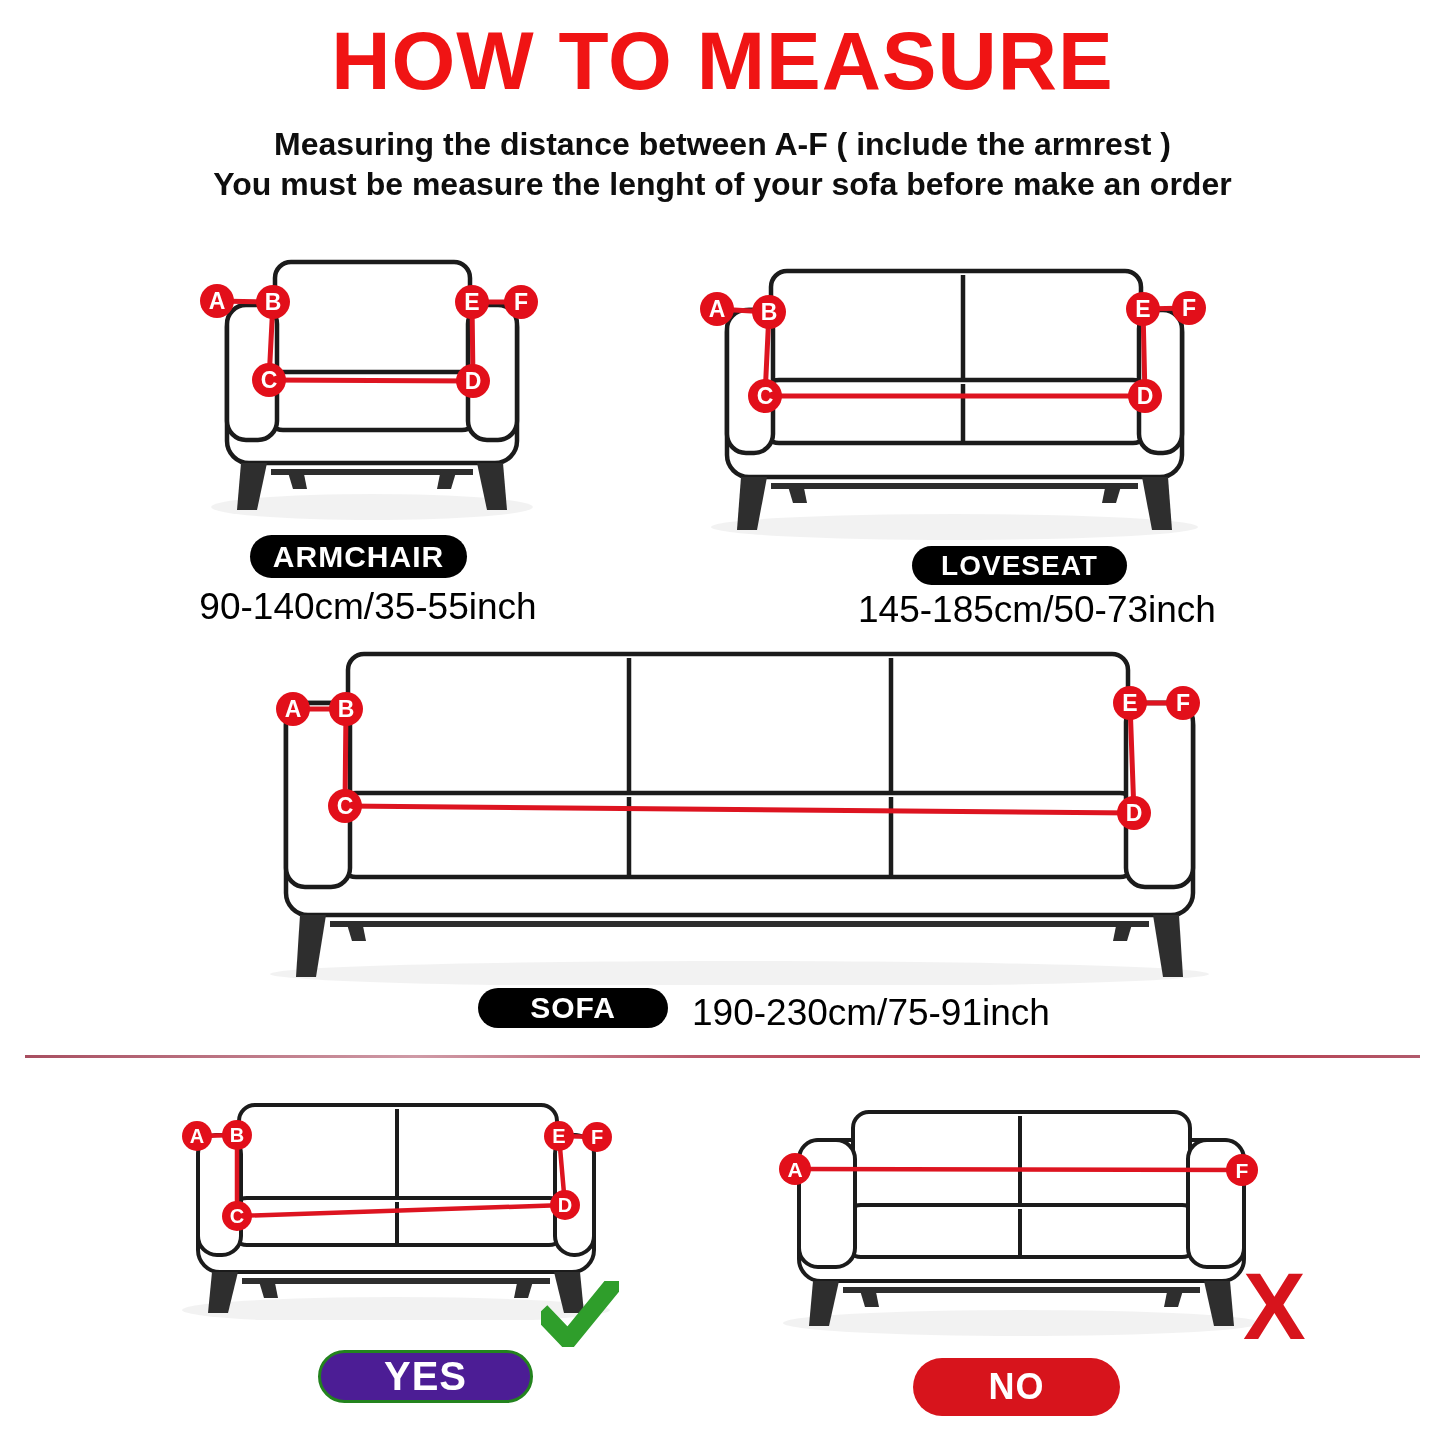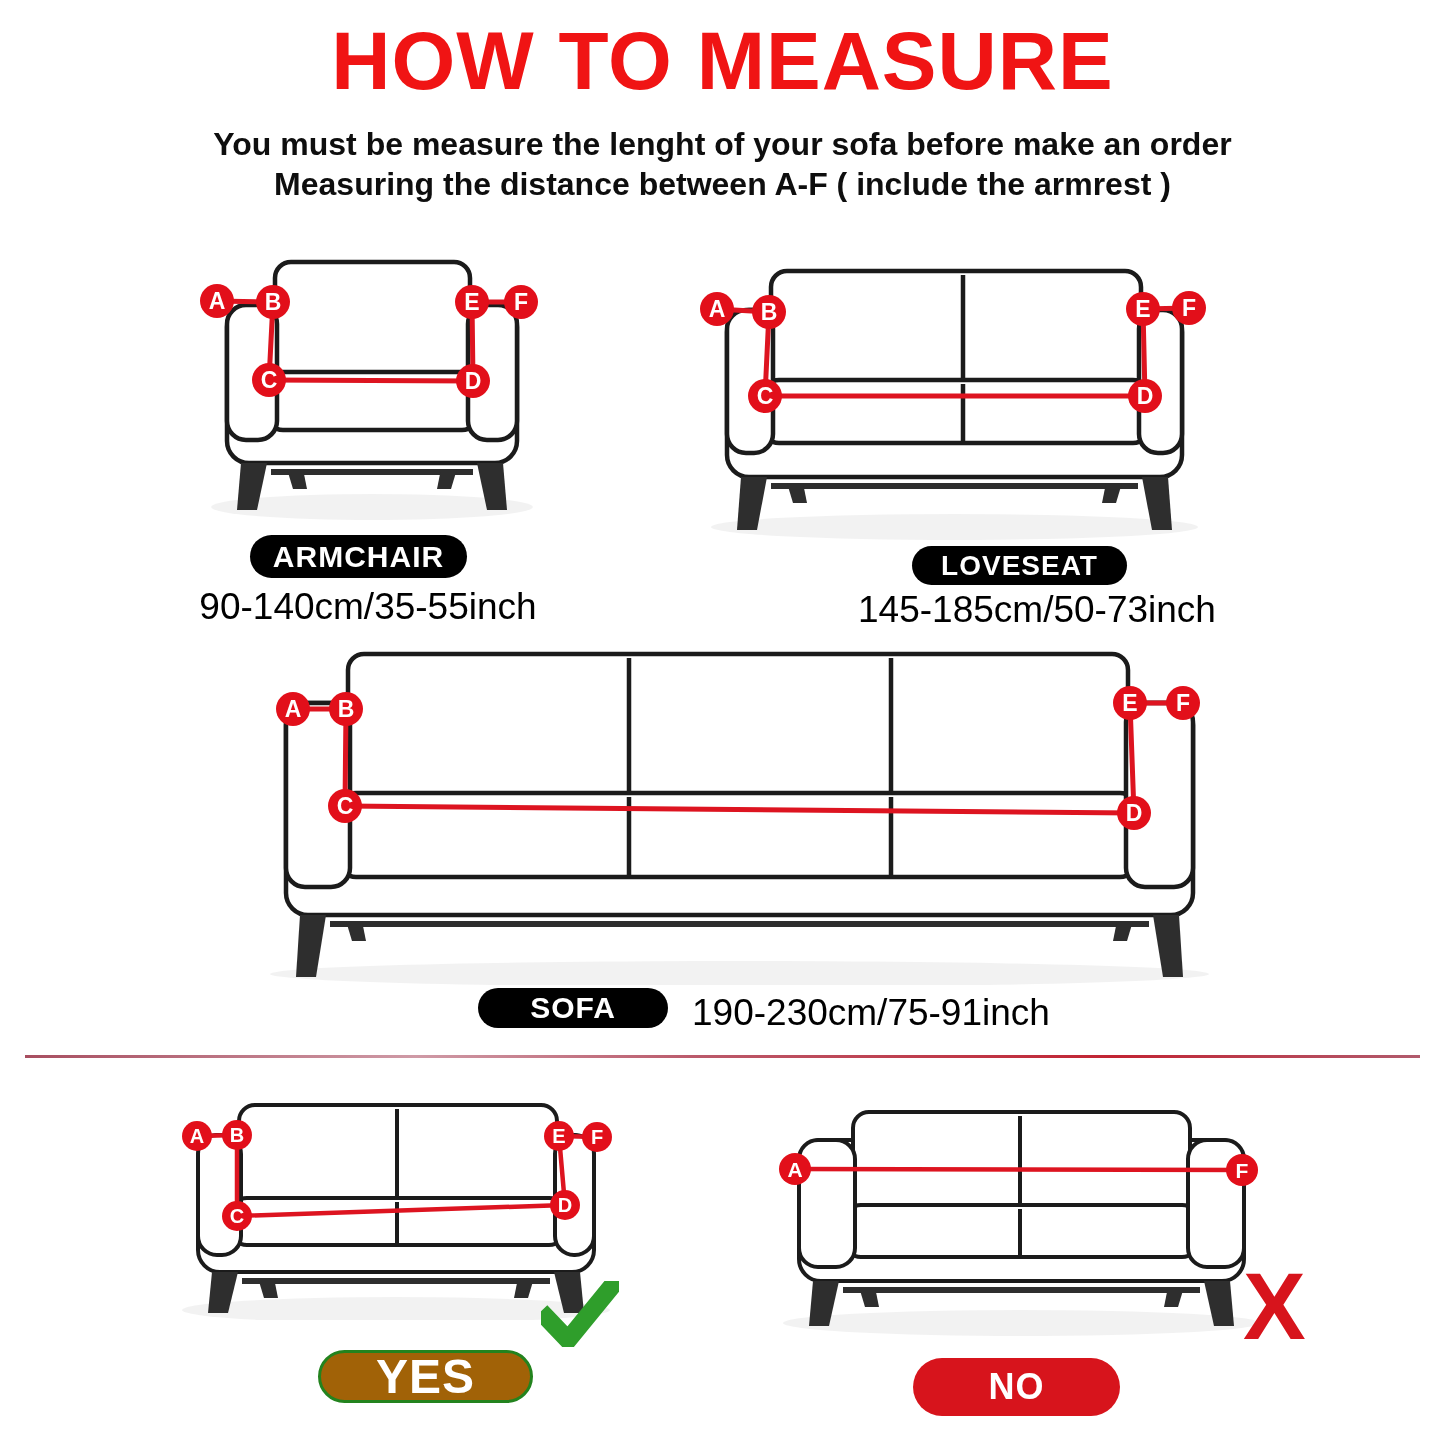--- a/index.html
+++ b/index.html
@@ -16,21 +16,21 @@
     font-size:32px;font-weight:bold;color:#0e0e0e;line-height:40px;
   }
   .fig{position:absolute;}
   .pill{
     position:absolute;border-radius:999px;display:flex;align-items:center;justify-content:center;
     background:#000000;color:#ffffff;font-weight:bold;box-sizing:border-box;letter-spacing:1px;
   }
   #pill-armchair{left:250px;top:535px;width:217px;height:43px;font-size:30px;}
   #pill-loveseat{left:912px;top:546px;width:215px;height:39px;font-size:28px;}
   #pill-sofa{left:478px;top:988px;width:190px;height:40px;font-size:30px;}
-  #pill-yes{left:318px;top:1350px;width:215px;height:53px;font-size:48px;background:#a16207;border:3px solid #23831e;}
+  #pill-yes{left:318px;top:1350px;width:215px;height:53px;font-size:40px;background:#4c1d95;border:3px solid #23831e;}
   #pill-no{left:913px;top:1358px;width:207px;height:58px;font-size:36px;background:#d7141c;}
   .range{position:absolute;color:#000000;font-size:37px;font-weight:400;white-space:nowrap;}
   #range-armchair{left:168px;top:586px;width:400px;text-align:center;}
   #range-loveseat{left:837px;top:589px;width:400px;text-align:center;}
   #range-sofa{left:692px;top:992px;}
   .divider{
     position:absolute;left:25px;top:1055px;width:1395px;height:3px;
     background:linear-gradient(90deg,#a84e60 0%,#cf9aa6 28%,#bb5a6b 48%,#c22433 78%,#b15b6d 100%);
   }
   #fig-armchair{left:135px;top:245px;}
@@ -45,22 +45,22 @@
   }
 </style>
 </head>
 <body>
 
 <div class="page">
 
   <h1 class="title">HOW TO MEASURE</h1>
 
   <div class="subtitle">
+    <div>Measuring the distance between A-F ( include the armrest )</div>
     <div>You must be measure the lenght of your sofa before make an order</div>
-    <div>Measuring the distance between A-F ( include the armrest )</div>
   </div>
 
   <div id="fig-armchair" class="fig"><svg width="430" height="310" viewBox="0 0 430 310" xmlns="http://www.w3.org/2000/svg">
         <ellipse cx="237" cy="262" rx="161" ry="13" fill="#000000" opacity="0.05"></ellipse>
         <rect x="92" y="60" width="290" height="158" rx="22" fill="#ffffff" stroke="#1b1b1b" stroke-width="4.5" stroke-linejoin="round"></rect>
         <rect x="140" y="17" width="195" height="138" rx="16" fill="#ffffff" stroke="#1b1b1b" stroke-width="4.5" stroke-linejoin="round"></rect>
         <rect x="132" y="127" width="211" height="58" rx="16" fill="#ffffff" stroke="#1b1b1b" stroke-width="4.5" stroke-linejoin="round"></rect>
         <rect x="92" y="60" width="50" height="135" rx="19" fill="#ffffff" stroke="#1b1b1b" stroke-width="4.5" stroke-linejoin="round"></rect>
         <rect x="333" y="60" width="49" height="135" rx="19" fill="#ffffff" stroke="#1b1b1b" stroke-width="4.5" stroke-linejoin="round"></rect>
         <polygon points="106,218 132,218 122,265 102,265" fill="#2e2e2e"></polygon>

